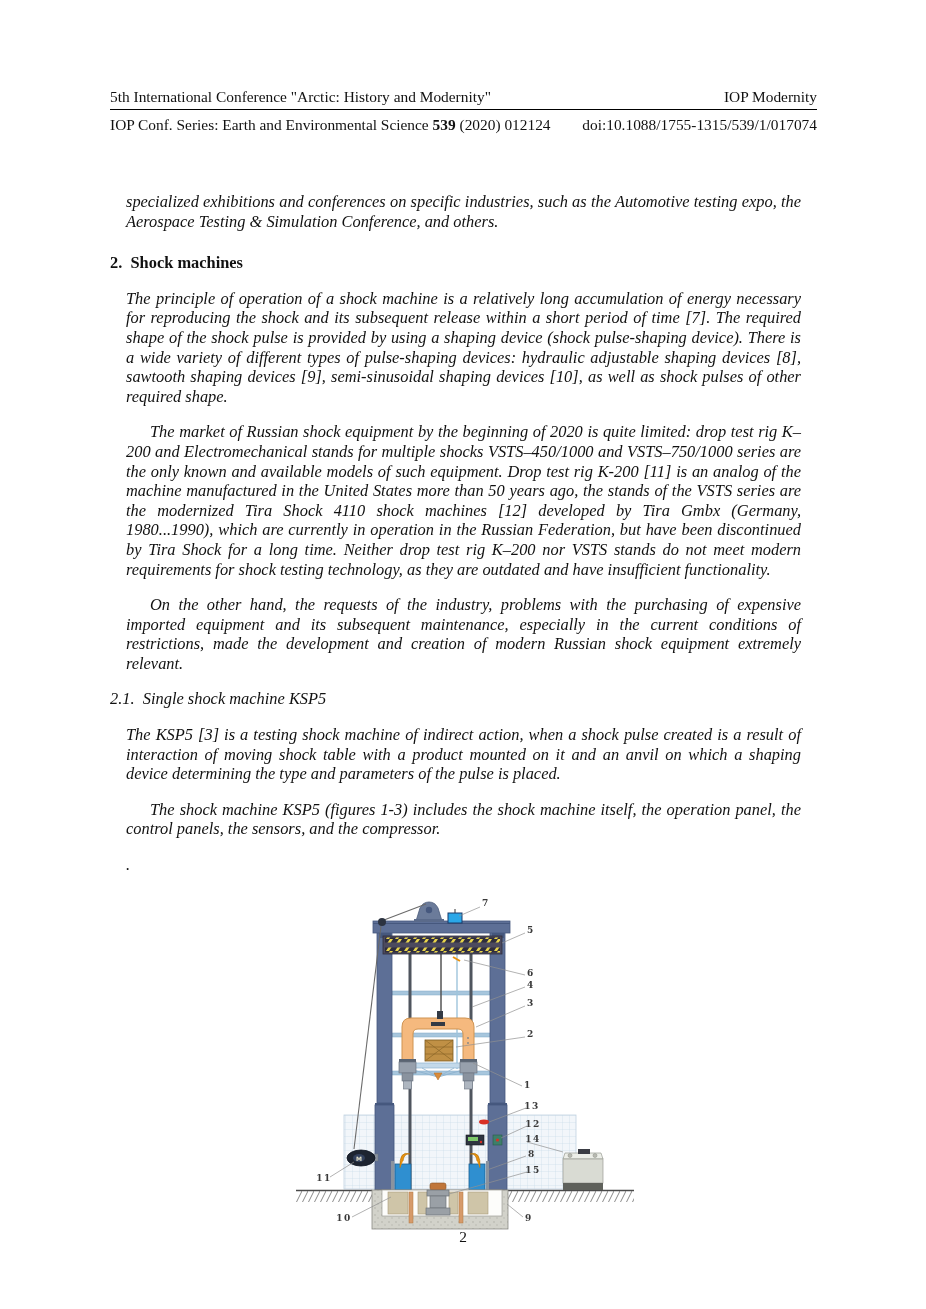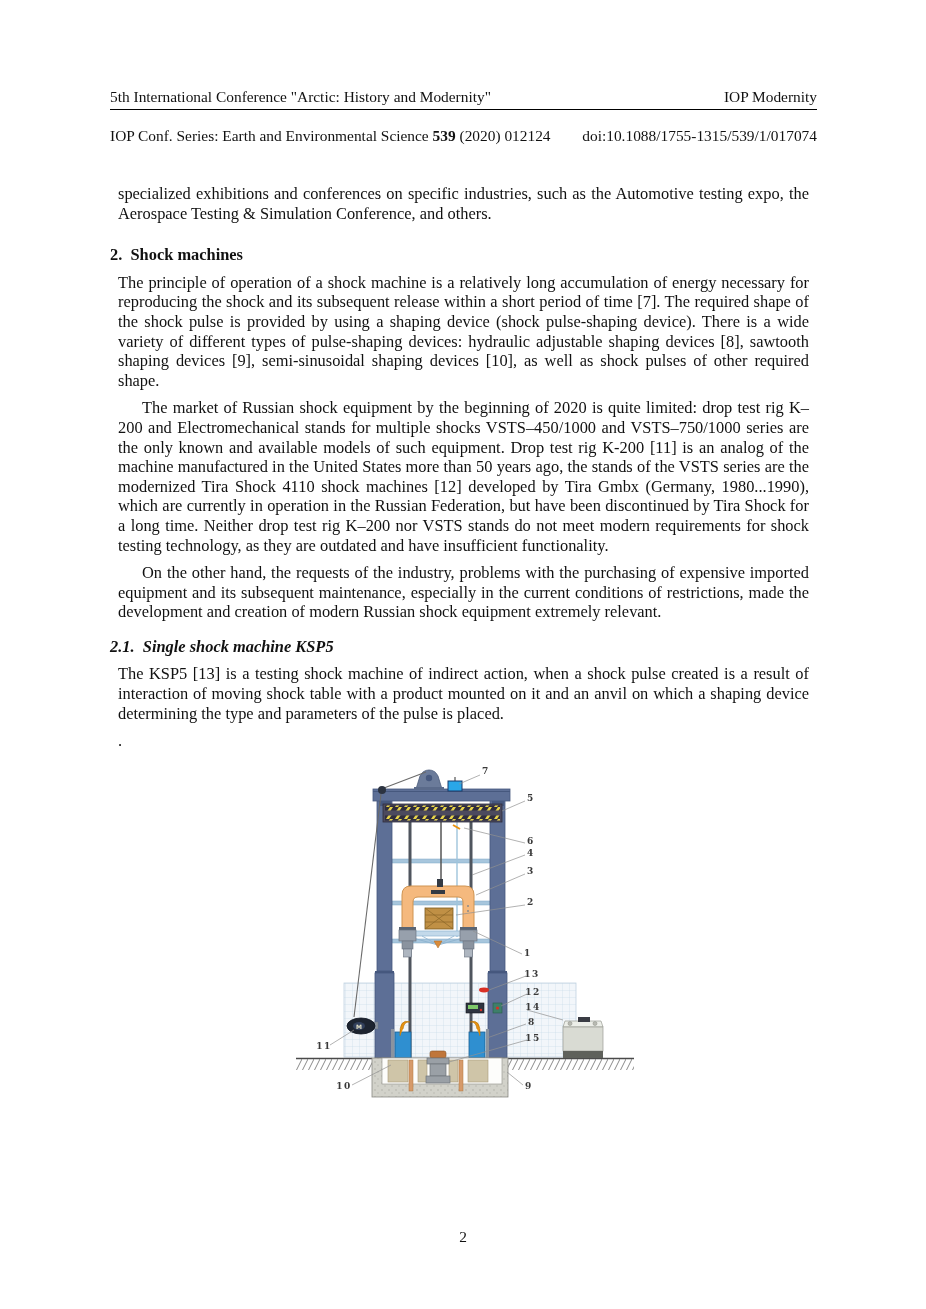--- a/index.html
+++ b/index.html
@@ -6,30 +6,30 @@
   body{
     width:926px;height:1309px;background:#ffffff;position:relative;
     font-family:"Liberation Serif","DejaVu Serif",serif;color:#111;
     overflow:hidden;
   }
   .hdr{
     position:absolute;left:110px;top:88px;width:707px;
     font-size:15.4px;line-height:18px;
   }
   .hdr-row1{display:flex;justify-content:space-between;border-bottom:1px solid #000;padding-bottom:3px;}
-  .hdr-row2{display:flex;justify-content:space-between;margin-top:17px;white-space:pre-wrap;}
+  .hdr-row2{display:flex;justify-content:space-between;margin-top:6px;white-space:pre-wrap;}
   .hdr b{font-weight:bold;}
   .bodytext{
     position:absolute;left:110px;top:176px;width:707px;
     font-size:16.4px;line-height:19.6px;text-align:justify;
   }
-  .bodytext p{margin:8px;}
+  .bodytext p{margin:16px;font-style:italic;}
   p.indent{text-indent:24px;}
   h3.sec{font-size:16.4px;line-height:19.6px;margin:22px 0 0 0;font-weight:bold;white-space:pre-wrap;text-align:left;}
-  h3.subsec{font-size:16.4px;line-height:19.6px;margin:15px 0 0 0;font-weight:bold;font-style:italic;white-space:pre-wrap;text-align:left;}
+  h3.subsec{font-size:16.4px;line-height:19.6px;margin:15px 0 0 0;font-weight:normal;font-style:italic;white-space:pre-wrap;text-align:left;}
   .stray{margin:0;text-align:left;}
   .figwrap{margin:4px 0 0 186px;width:340px;height:345px;}
   .fig-num{font-family:"DejaVu Serif","Liberation Serif",serif;font-size:9px;font-weight:bold;fill:var(--label,#3a3a3a);letter-spacing:1.5px;text-anchor:middle;}
   .leader{stroke:var(--leader,#909090);stroke-width:0.7;}
   .pagenum{
     position:absolute;top:1228px;left:0;width:100%;text-align:center;
     font-size:15.4px;
   }
 </style>
 </head>
@@ -48,21 +48,22 @@
 
 <div class="bodytext">
   <p>specialized exhibitions and conferences on specific industries, such as the Automotive testing expo, the Aerospace Testing &amp; Simulation Conference, and others.</p>
 
   <h3 class="sec">2.  Shock machines</h3>
   <p>The principle of operation of a shock machine is a relatively long accumulation of energy necessary for reproducing the shock and its subsequent release within a short period of time [7]. The required shape of the shock pulse is provided by using a shaping device (shock pulse-shaping device). There is a wide variety of different types of pulse-shaping devices: hydraulic adjustable shaping devices [8], sawtooth shaping devices [9], semi-sinusoidal shaping devices [10], as well as shock pulses of other required shape.</p>
   <p class="indent">The market of Russian shock equipment by the beginning of 2020 is quite limited: drop test rig K–200 and Electromechanical stands for multiple shocks VSTS–450/1000 and VSTS–750/1000 series are the only known and available models of such equipment. Drop test rig K-200 [11] is an analog of the machine manufactured in the United States more than 50 years ago, the stands of the VSTS series are the modernized Tira Shock 4110 shock machines [12] developed by Tira Gmbx (Germany, 1980...1990), which are currently in operation in the Russian Federation, but have been discontinued by Tira Shock for a long time. Neither drop test rig K–200 nor VSTS stands do not meet modern requirements for shock testing technology, as they are outdated and have insufficient functionality.</p>
   <p class="indent">On the other hand, the requests of the industry, problems with the purchasing of expensive imported equipment and its subsequent maintenance, especially in the current conditions of restrictions, made the development and creation of modern Russian shock equipment extremely relevant.</p>
 
   <h3 class="subsec">2.1.  Single shock machine KSP5</h3>
-  <p>The KSP5 [13] is a testing shock machine of indirect action, when a shock pulse created is a result of interaction of moving shock table with a product mounted on it and an anvil on which a shaping device determining the type and parameters of the pulse is placed.</p>
+  <p>The KSP5 [3] is a testing shock machine of indirect action, when a shock pulse created is a result of interaction of moving shock table with a product mounted on it and an anvil on which a shaping device determining the type and parameters of the pulse is placed.</p>
+  <p class="indent">The shock machine KSP5 (figures 1-3) includes the shock machine itself, the operation panel, the control panels, the sensors, and the compressor.</p>
 
   <p class="stray">.</p>
 
   <div class="figwrap">
     <svg width="340" height="345" viewBox="0 0 340 345" xmlns="http://www.w3.org/2000/svg">
       <defs>
         <pattern id="haz" width="9" height="6" patternUnits="userSpaceOnUse">
           <rect width="9" height="6" fill="#2f2d3d"></rect>
           <path d="M0,6 L4,0 L7,0 L3,6 Z" fill="var(--hazY,#e8d44a)"></path>
         </pattern>

